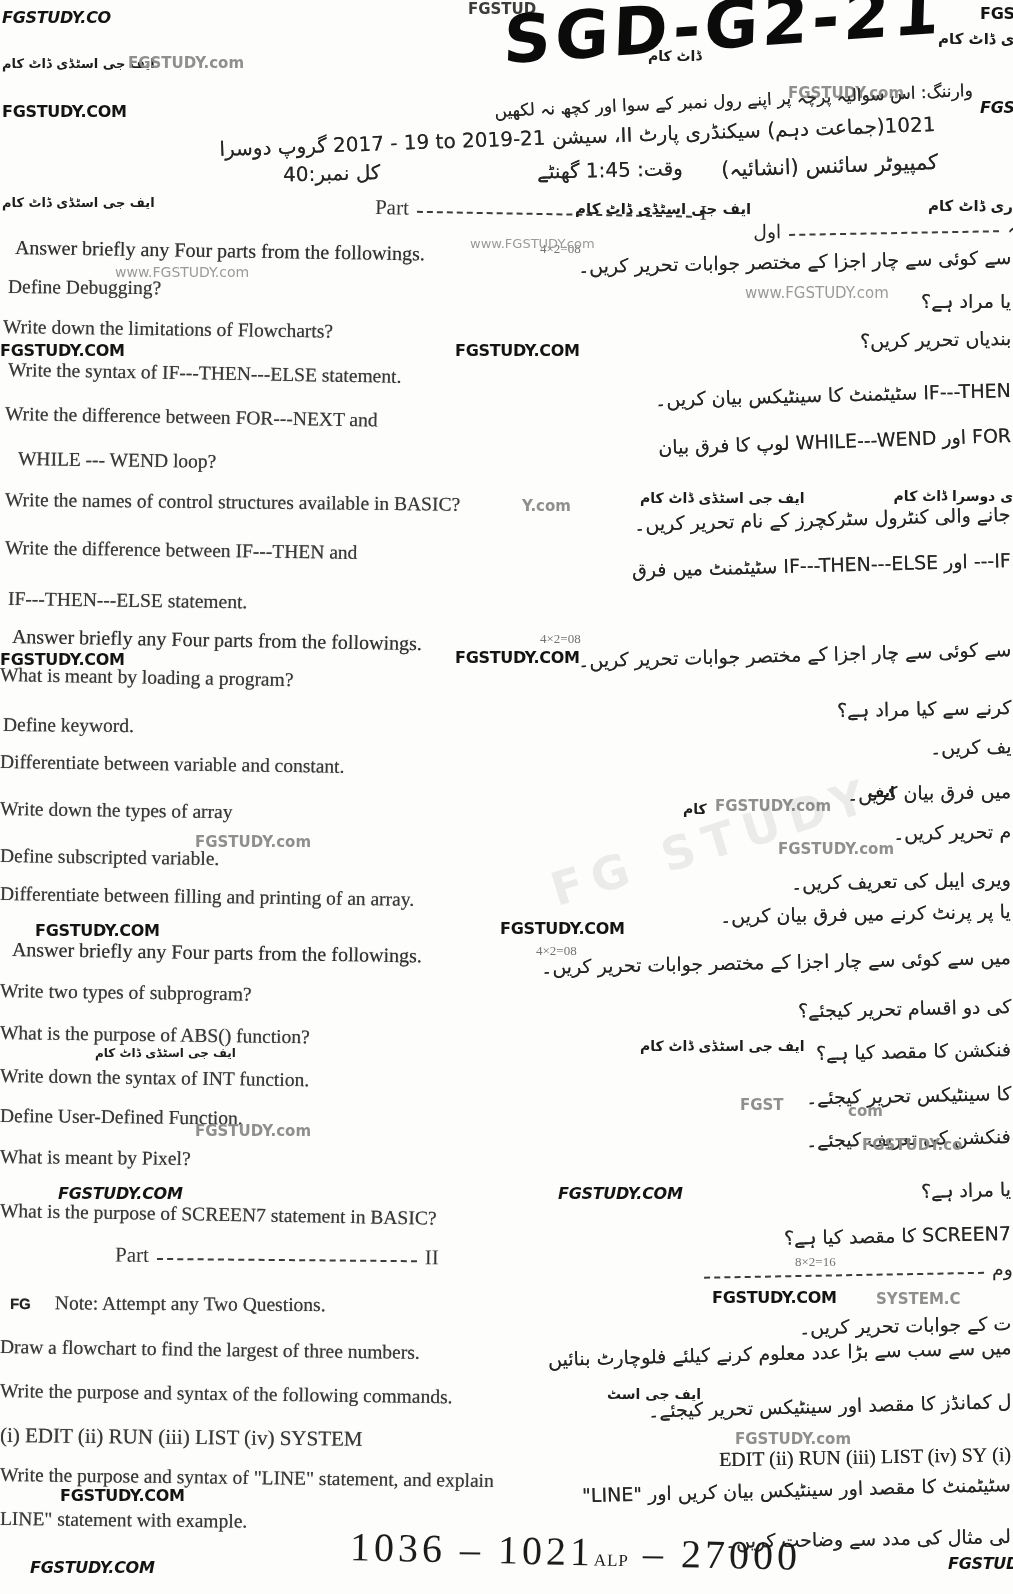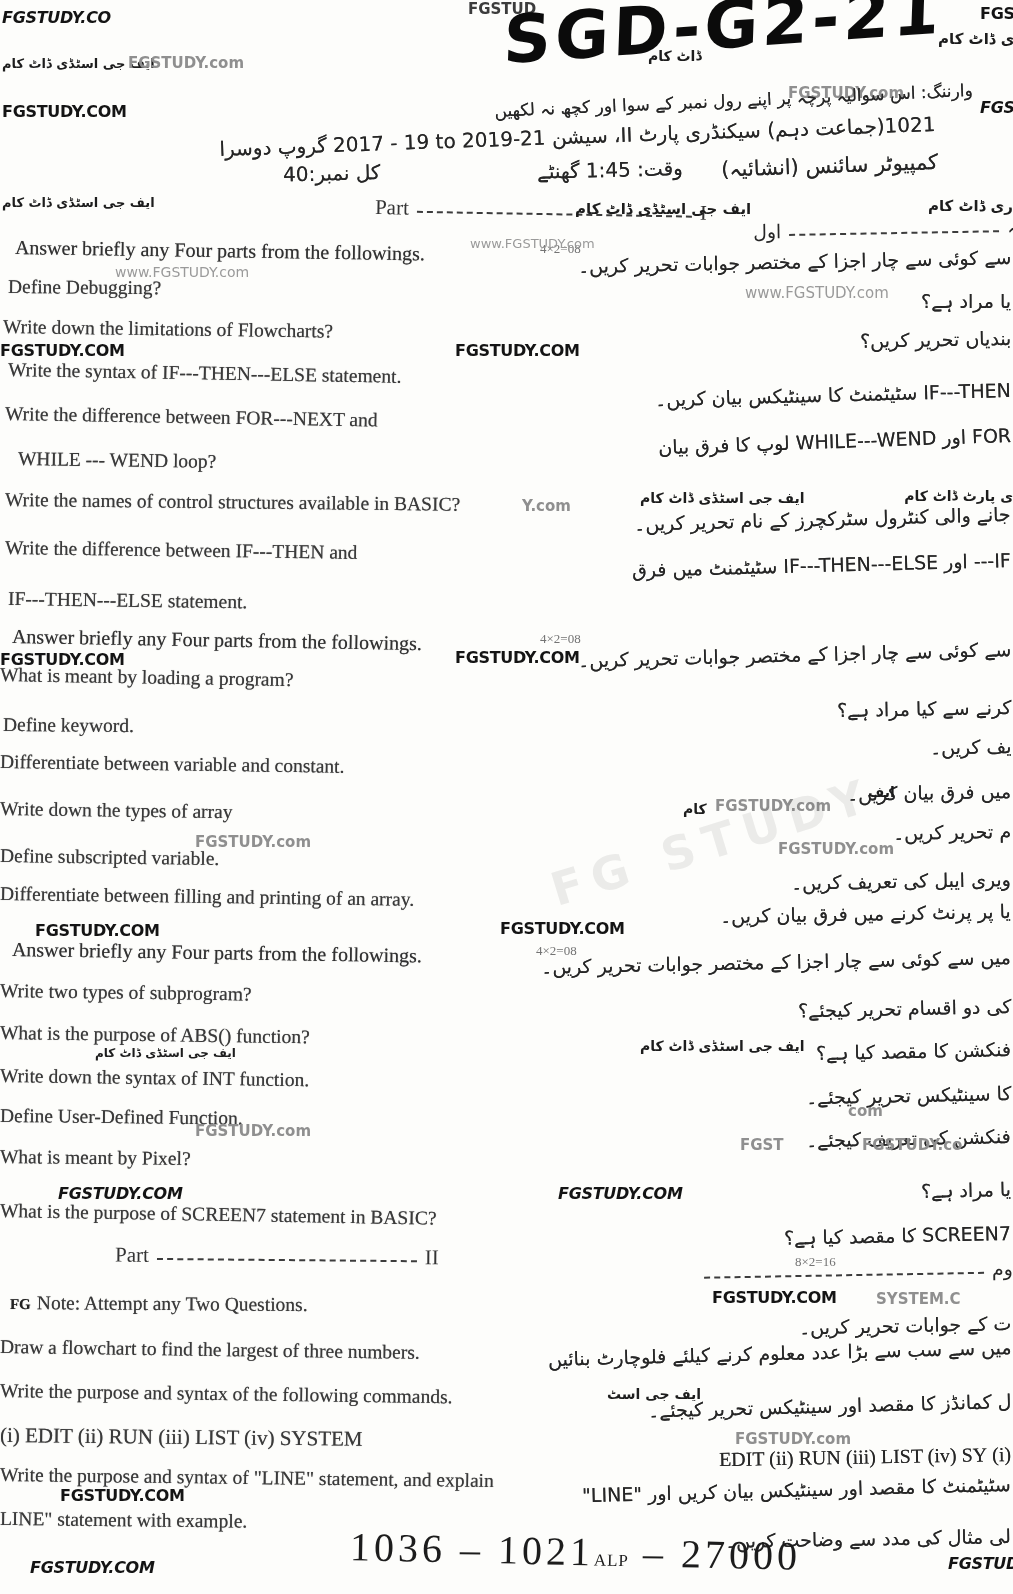--- a/index.html
+++ b/index.html
@@ -26,21 +26,21 @@
       color:rgba(110,110,110,.12);font-size:46px;letter-spacing:10px;transform:rotate(-17deg);}
   .handwriting{position:absolute;white-space:nowrap;font-family:"DejaVu Sans",sans-serif;font-weight:900;
       font-size:66px;letter-spacing:4px;color:#0b0b0b;transform:rotate(-4deg) skewX(-6deg);transform-origin:left top;}
   .dashes{display:inline-block;height:.6em;border-bottom:2px dashed #3c3c3c;margin:0 8px;vertical-align:2px;}
   .partrow{position:absolute;white-space:nowrap;font-family:"Liberation Serif",serif;font-size:21px;color:#343434;}
   .partur{position:absolute;direction:rtl;white-space:nowrap;font-family:"DejaVu Sans",sans-serif;
       font-size:19px;color:#262626;}
   .footer-code{position:absolute;font-family:"Liberation Serif",serif;font-size:40px;color:#1c1c1c;
       letter-spacing:4px;white-space:nowrap;}
   .footer-code .sub{font-size:17px;letter-spacing:1px;}
-  .notefg{font-family:Liberation Serif, serif;font-weight:700;font-size:15px;color:#222;margin-right:6px;}
+  .notefg{font-family:Liberation Sans, sans-serif;font-weight:700;font-size:15px;color:#222;margin-right:24px;}
 </style>
 </head>
 <body>
 
 <div class="page">
 
   <div class="wb wbi" style="left:2px;top:8px">FGSTUDY.CO</div>
   <div class="wu" style="left:2px;top:56px;font-size:13px">ایف جی اسٹڈی ڈاٹ کام</div>
   <div class="wg" style="left:128px;top:54px">FGSTUDY.com</div>
   <div class="wg" style="left:468px;top:0;color:#3c3c3c">FGSTUD</div>
@@ -87,21 +87,21 @@
 
   <div class="qen" style="left:8px;top:359px;transform:rotate(1deg)">Write the syntax of IF---THEN---ELSE statement.</div>
   <div class="qur" style="top:379px;transform:rotate(-1.5deg)">IF---THEN سٹیٹمنٹ کا سینٹیکس بیان کریں۔</div>
 
   <div class="qen" style="left:5px;top:403px;transform:rotate(1deg)">Write the difference between FOR---NEXT and</div>
   <div class="qur" style="top:424px;transform:rotate(-2deg)">FOR اور WHILE---WEND لوپ کا فرق بیان</div>
 
   <div class="qen" style="left:18px;top:448px;transform:rotate(.8deg)">WHILE --- WEND loop?</div>
 
   <div class="wu" style="left:640px;top:490px">ایف جی اسٹڈی ڈاٹ کام</div>
-  <div class="wu" style="right:0;top:488px">ی پارٹ ڈاٹ کام</div>
+  <div class="wu" style="right:0;top:488px">ی دوسرا ڈاٹ کام</div>
   <div class="qen" style="left:5px;top:489px;transform:rotate(.6deg)">Write the names of control structures available in BASIC?</div>
   <div class="wg" style="left:522px;top:497px">Y.com</div>
   <div class="qur" style="top:503px;transform:rotate(-1.5deg)">جانے والی کنٹرول سٹرکچرز کے نام تحریر کریں۔</div>
 
   <div class="qen" style="left:5px;top:537px;transform:rotate(.8deg)">Write the difference between IF---THEN and</div>
   <div class="qur" style="top:549px;transform:rotate(-1.5deg)">IF--- اور IF---THEN---ELSE سٹیٹمنٹ میں فرق</div>
 
   <div class="qen" style="left:8px;top:588px;transform:rotate(.8deg)">IF---THEN---ELSE statement.</div>
 
   <div class="qen hdr" style="left:12px;top:625px;transform:rotate(1deg)">Answer briefly any Four parts from the followings.</div>
@@ -146,21 +146,21 @@
 
   <div class="qen" style="left:0;top:1022px;transform:rotate(.8deg)">What is the purpose of ABS() function?</div>
   <div class="wu" style="left:95px;top:1046px;font-size:12px">ایف جی اسٹڈی ڈاٹ کام</div>
   <div class="wu" style="left:640px;top:1038px">ایف جی اسٹڈی ڈاٹ کام</div>
   <div class="qur" style="top:1038px;transform:rotate(-1.2deg)">فنکشن کا مقصد کیا ہے؟</div>
 
   <div class="qen" style="left:0;top:1065px;transform:rotate(.8deg)">Write down the syntax of INT function.</div>
   <div class="qur" style="top:1082px;transform:rotate(-1.2deg)">کا سینٹیکس تحریر کیجئے۔</div>
 
   <div class="qen" style="left:0;top:1105px;transform:rotate(.6deg)">Define User-Defined Function.</div>
-  <div class="wg" style="left:740px;top:1136px">FGST</div>
+  <div class="wg" style="left:740px;top:1096px">FGST</div>
   <div class="wg" style="left:848px;top:1102px">com</div>
   <div class="qur" style="top:1125px;transform:rotate(-1.2deg)">فنکشن کی تعریف کیجئے۔</div>
   <div class="wg" style="left:862px;top:1136px">FGSTUDY.co</div>
   <div class="wg" style="left:195px;top:1122px">FGSTUDY.com</div>
 
   <div class="qen" style="left:0;top:1146px;transform:rotate(.6deg)">What is meant by Pixel?</div>
   <div class="qur" style="top:1178px;transform:rotate(-1.2deg)">یا مراد ہے؟</div>
 
   <div class="wb wbi" style="left:58px;top:1184px">FGSTUDY.COM</div>
   <div class="wb wbi" style="left:558px;top:1184px">FGSTUDY.COM</div>

